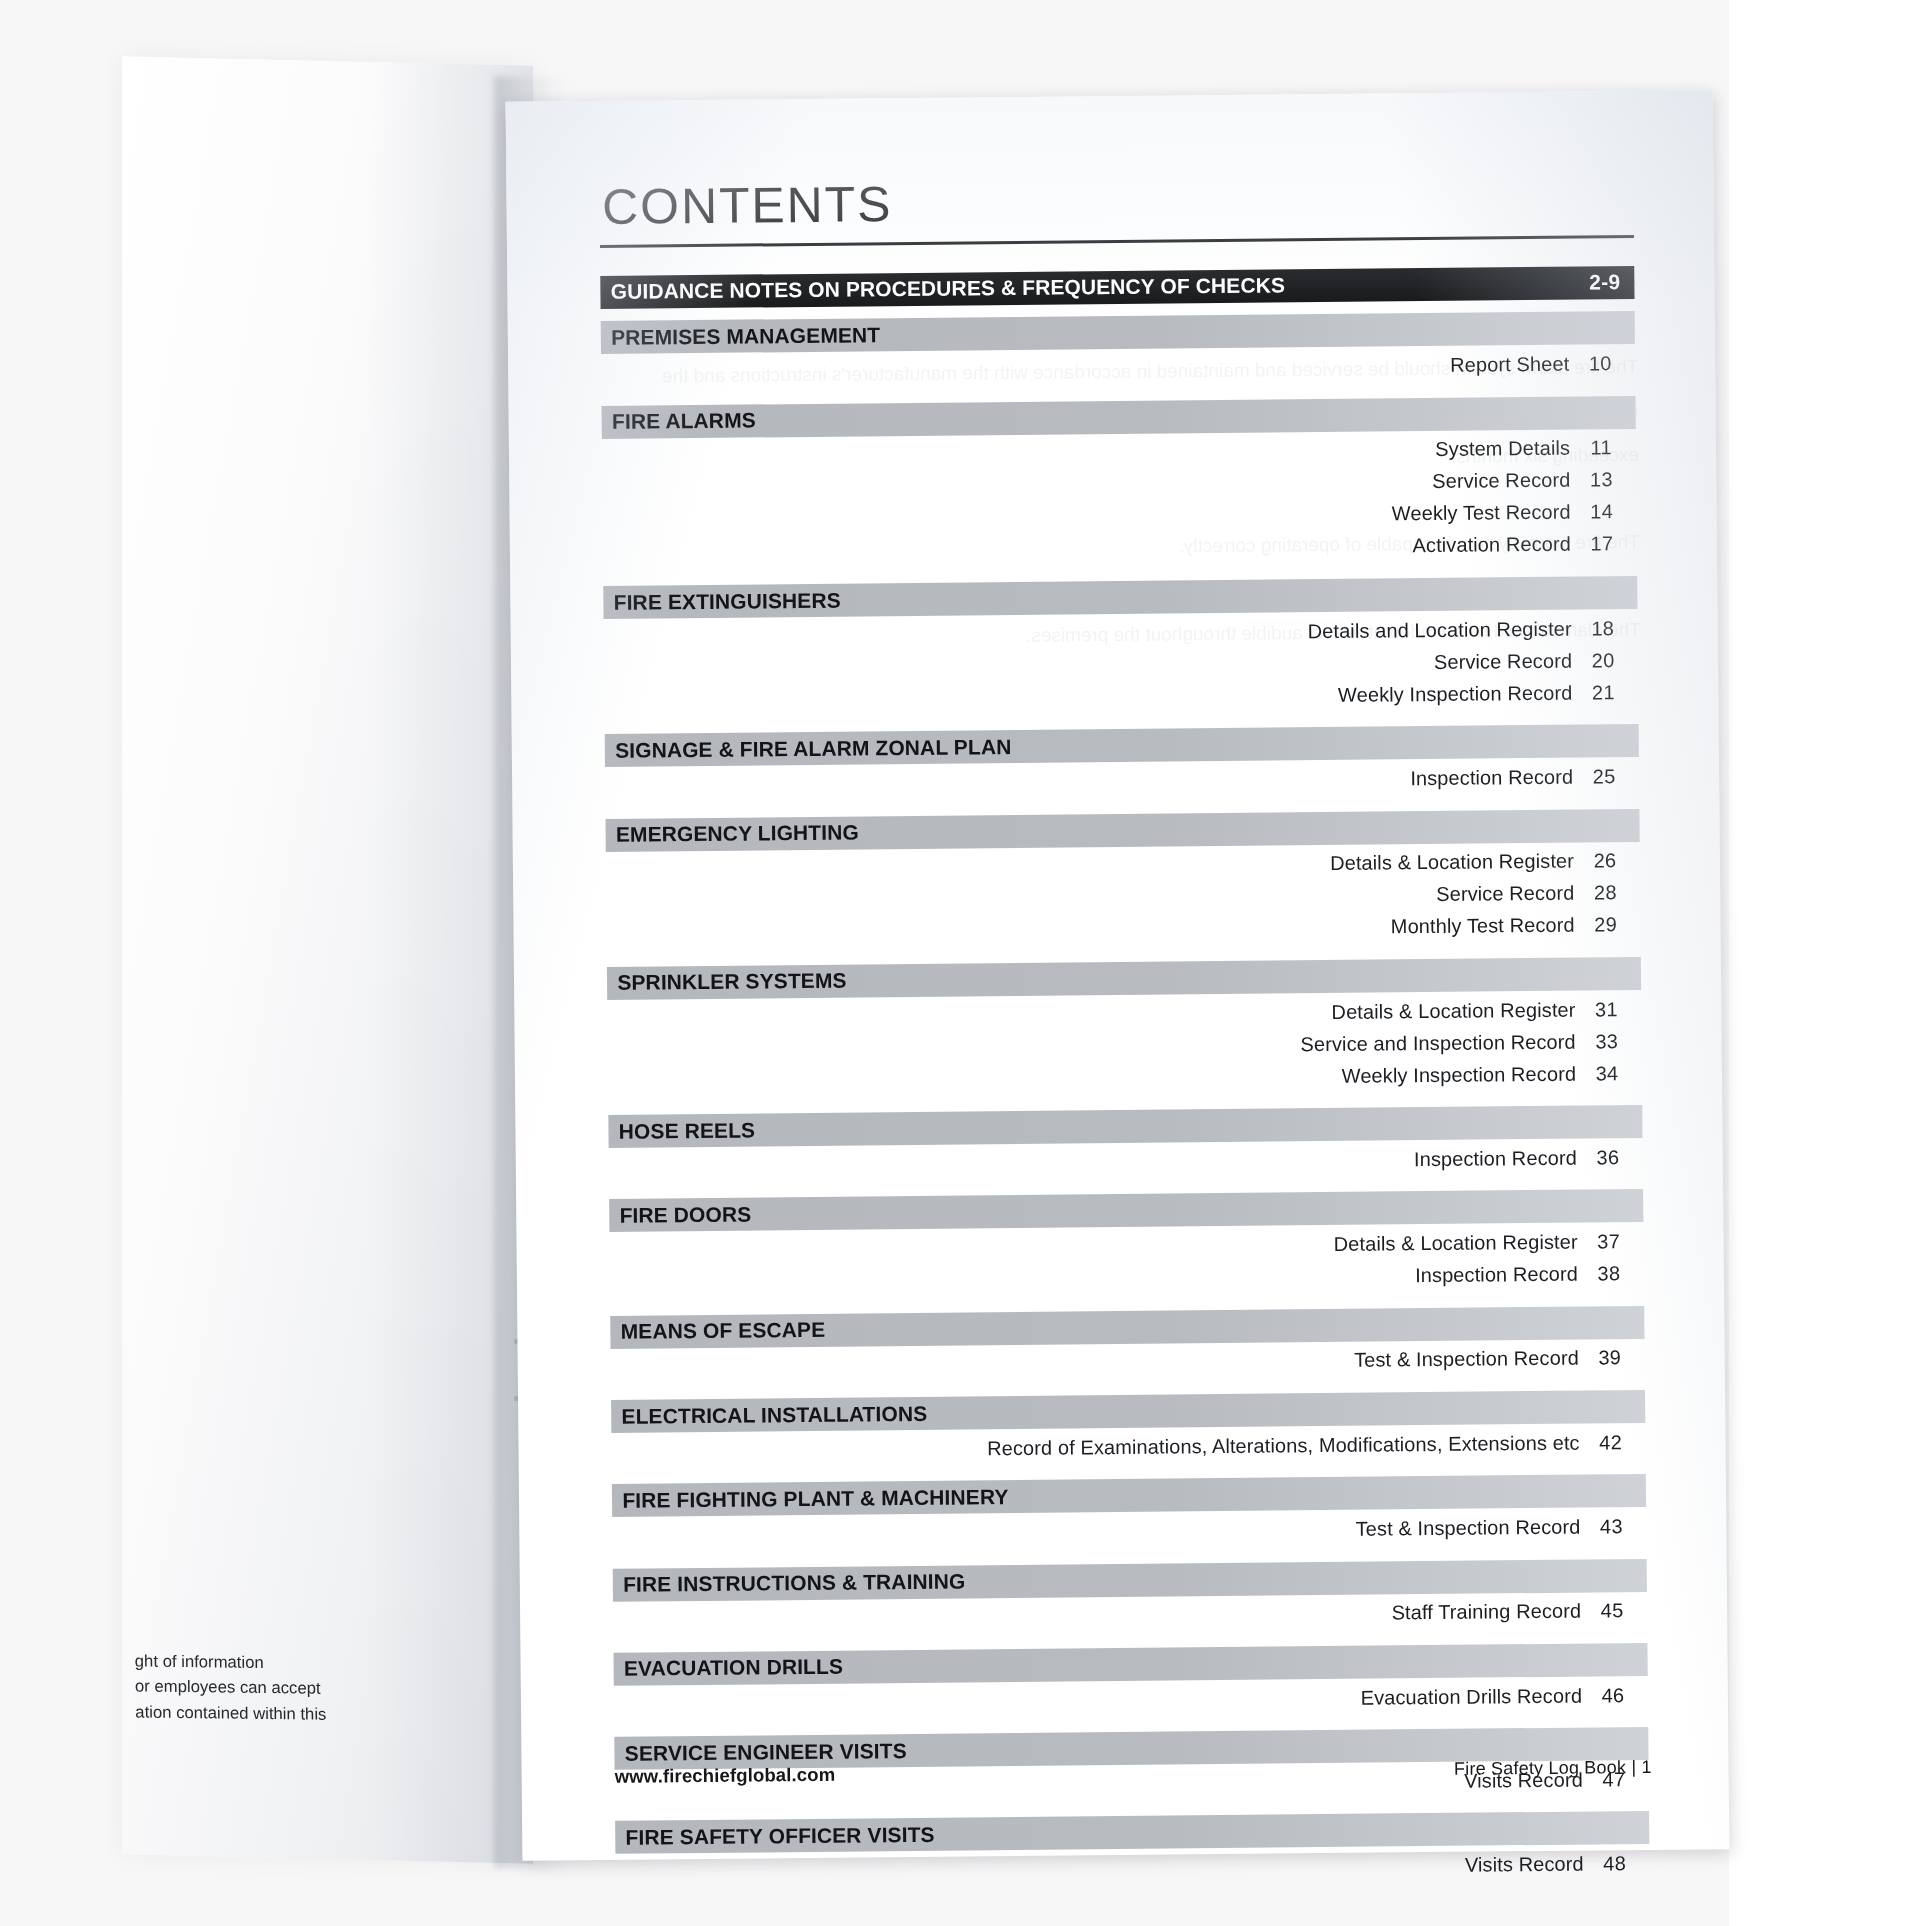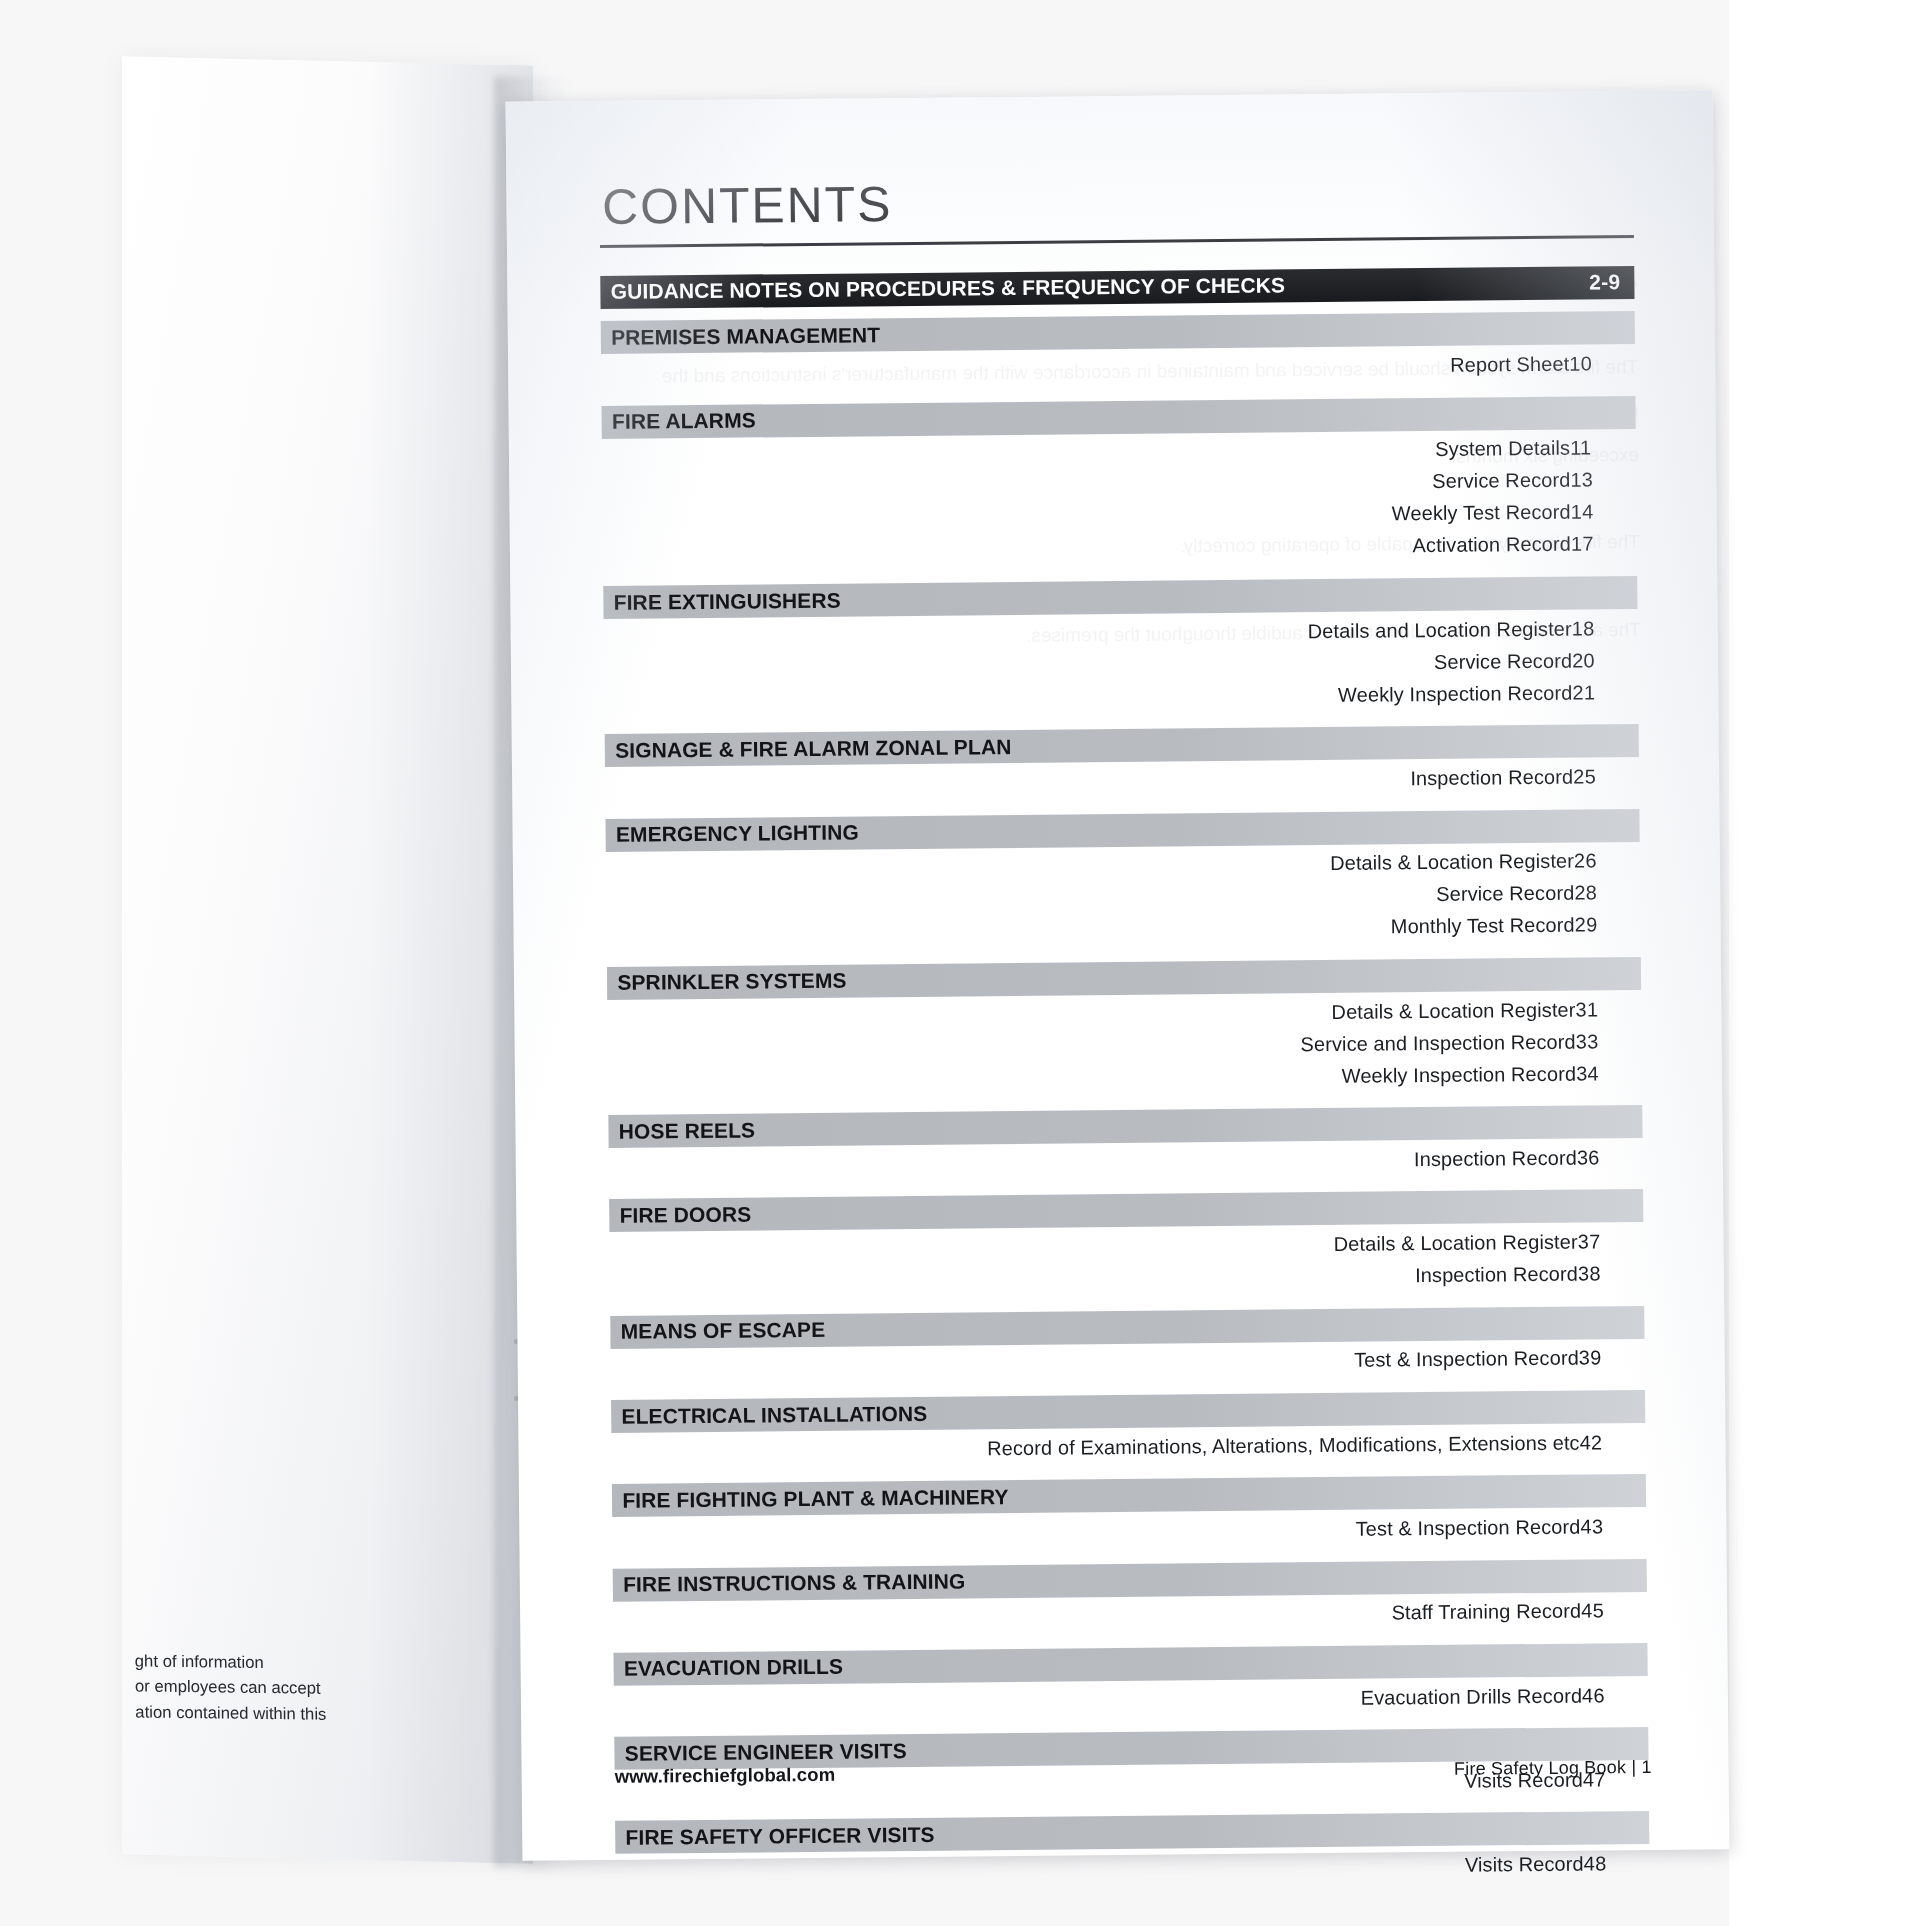--- a/index.html
+++ b/index.html
@@ -155,21 +155,21 @@
     padding-right: 3.9px;
   }
   .sub-label {
     font-size: 20px;
     color: #1b1e22;
     text-align: right;
     letter-spacing: 0.1px;
   }
   .sub-page {
     width: 62px;
-    text-align: left;
+    text-align: center;
     font-size: 20px;
     color: #1b1e22;
     letter-spacing: 0.3px;
   }
 
   .group { margin-bottom: 0; }
   .spacer-10 { height: 6.4px; }
   .spacer-18 { height: 11.6px; }
 
   

